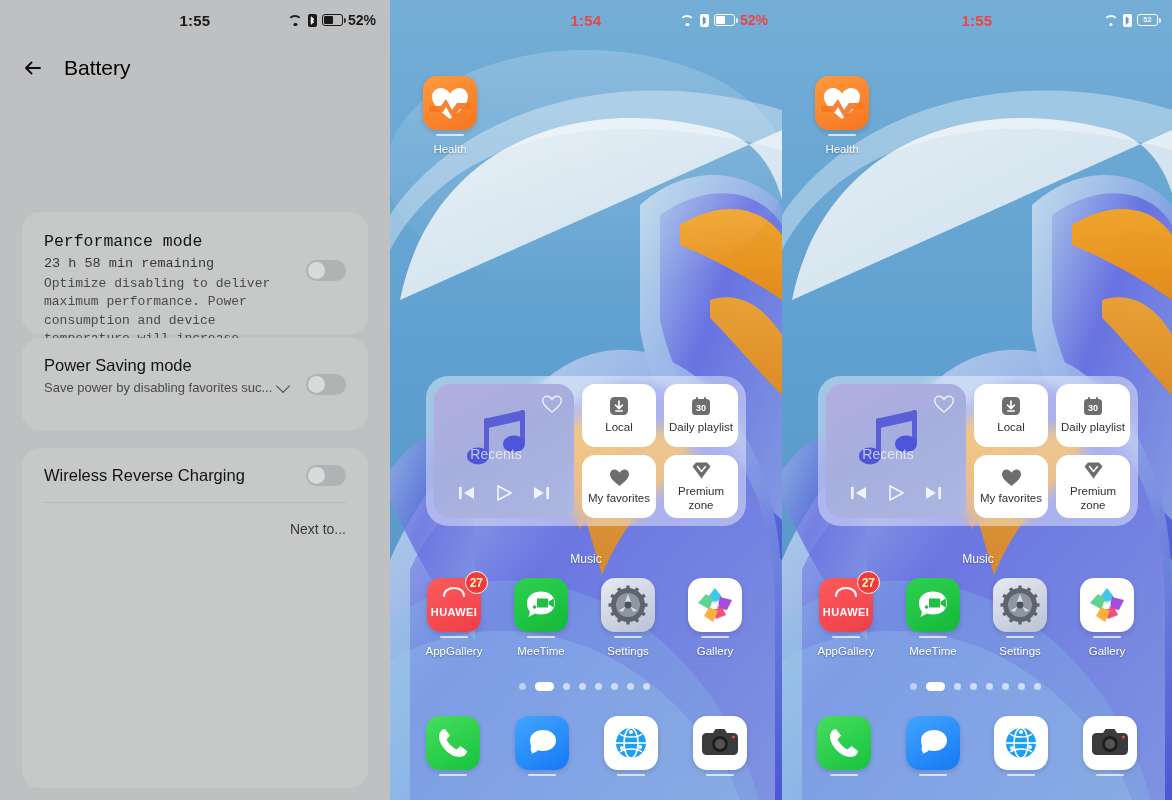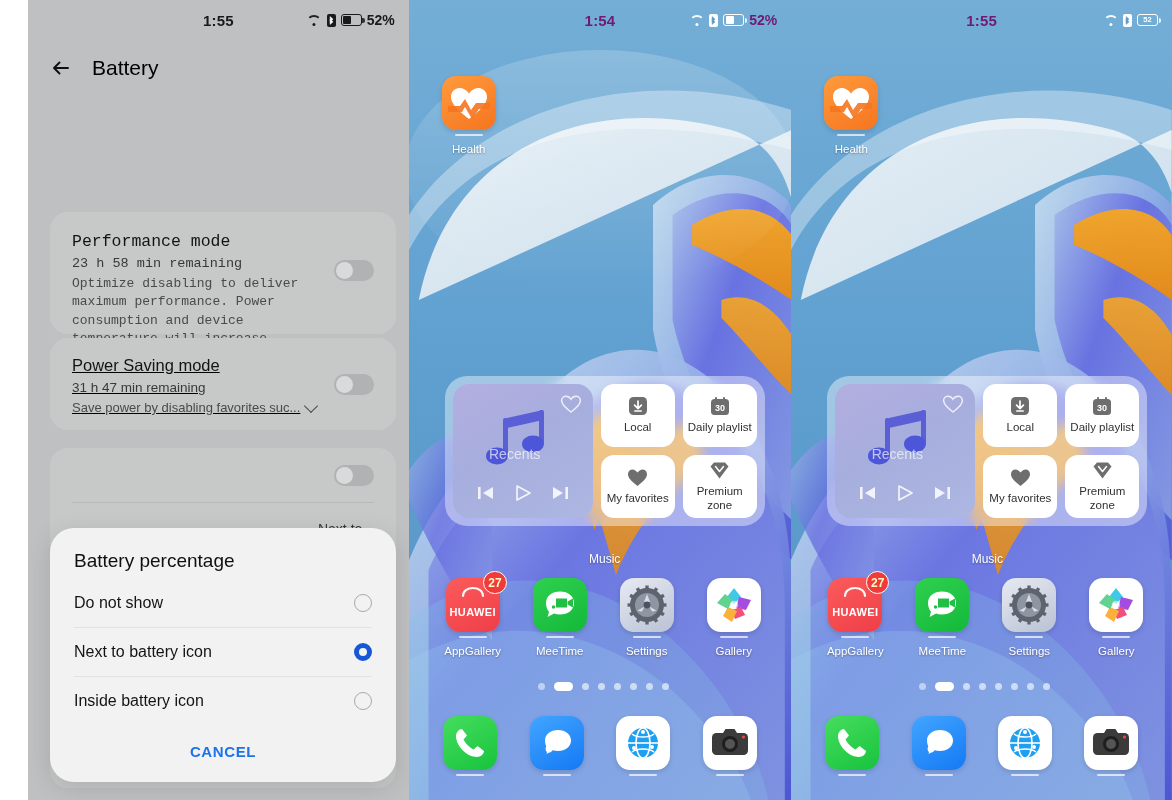--- a/index.html
+++ b/index.html
@@ -1,33 +1,33 @@
 <!DOCTYPE html>
 <html><head>
 <meta charset="utf-8">
 <style>
   * { margin:0; padding:0; box-sizing:border-box; }
   html,body { width:1172px; height:800px; overflow:hidden; background:#fff; }
   body { font-family:"Liberation Sans", sans-serif; }
 
-  .stage { position:relative; width:1172px; height:800px; display:flex;padding-left:28px; }
+  .stage { position:relative; width:1172px; height:800px; display:flex; }
 
   .panel { position:relative; height:800px; overflow:hidden; }
   .panel-left   { width:390px; background:#c3c4c6; }
   .panel-mid    { width:392px; }
   .panel-right  { width:390px; }
 
   
   .statusbar { position:absolute; top:0; left:0; right:0; height:40px;
                display:flex; align-items:center; justify-content:center; }
   .sb-time { font-size:15px; font-weight:bold; letter-spacing:.2px; }
   .sb-right { position:absolute; right:14px; top:0; height:40px;
               display:flex; align-items:center; gap:5px; }
   .sb-pct { font-size:14px; font-weight:bold; }
-  .st-light .sb-time, .st-light .sb-pct { color:#701a75; }
+  .st-light .sb-time, .st-light .sb-pct { color:#ef4444; }
   .st-dark  .sb-time, .st-dark  .sb-pct { color:#1b1b1b; }
 
   .ic-wifi { width:15px; height:12px; position:relative; }
   .ic-wifi i { position:absolute; left:50%; transform:translateX(-50%);
                border-style:solid; border-color:currentColor transparent transparent transparent;
                border-radius:50%/100% 100% 0 0; background:transparent; }
   .wifi-a { width:15px; height:7px; border-width:2.4px 2.4px 0 2.4px; top:1px; opacity:.95; }
   .wifi-dot { position:absolute; bottom:0px; left:50%; transform:translateX(-50%);
               width:3.2px; height:3.2px; border-radius:50%; background:currentColor; }
 
@@ -165,63 +165,45 @@
 
     <div class="card" style="top:212px; height:122px; padding:20px 64px 18px 22px;font-family:Liberation Mono, monospace;">
       <div class="card-title">Performance mode</div>
       <div class="card-sub">23 h 58 min remaining</div>
       <div class="card-desc">Optimize disabling to deliver maximum performance. Power consumption and device temperature will increase.</div>
       <div class="toggle" style="right:22px; top:48px;">
           <span class="knob"></span>
         </div>
     </div>
 
-    <div class="card" style="top:338px; height:92px; padding:18px 64px 18px 22px;text-decoration:underline;">
+    <div class="card" style="top:338px; height:92px; padding:18px 64px 18px 22px;">
       <div class="card-title">Power Saving mode</div>
-      <div class="card-sub">31 h 47 min remaining</div>
       <div class="card-desc">
         <span>Save power by disabling favorites suc...</span><span class="chev"></span>
       </div>
       <div class="toggle" style="right:22px; top:36px;">
           <span class="knob"></span>
         </div>
     </div>
 
     <div class="card" style="top:448px; height:340px; padding:0;">
       <div style="position:relative; height:54px; padding:0 64px 0 22px; display:flex; align-items:center;">
+        <span class="card-title">Wireless Reverse Charging</span>
         <div class="toggle" style="right:22px; top:17px;">
             <span class="knob"></span>
           </div>
       </div>
       <div class="divider" style="left:22px; right:22px; top:54px;"></div>
       <div style="position:relative; height:54px; padding:0 22px; display:flex; align-items:center; justify-content:flex-end;">
         <span style="font-size:14px; color:#3b3b3b;">Next to...</span>
       </div>
     </div>
 
     <div class="scrim"></div>
 
-    <div class="dialog">
-      <div class="dlg-title">Battery percentage</div>
-
-      <div class="dlg-row">
-        <span class="dlg-label">Do not show</span>
-        <span class="radio"></span>
-      </div>
-      <div class="dlg-row">
-        <span class="dlg-label">Next to battery icon</span>
-        <span class="radio on"></span>
-      </div>
-      <div class="dlg-row">
-        <span class="dlg-label">Inside battery icon</span>
-        <span class="radio"></span>
-      </div>
-
-      <div class="dlg-cancel">CANCEL</div>
-    </div>
   </div>
 
   <div class="panel panel-mid">
     <div class="wall">
       <svg viewBox="0 0 392 800" preserveAspectRatio="none">
         <defs>
           <linearGradient id="pale1" x1="0" y1="0" x2="1" y2="1">
             <stop offset="0%" stop-color="#f2f6f8"></stop>
               <stop offset="60%" stop-color="#dfeaf2"></stop>
               <stop offset="100%" stop-color="#bcd6e8"></stop>

